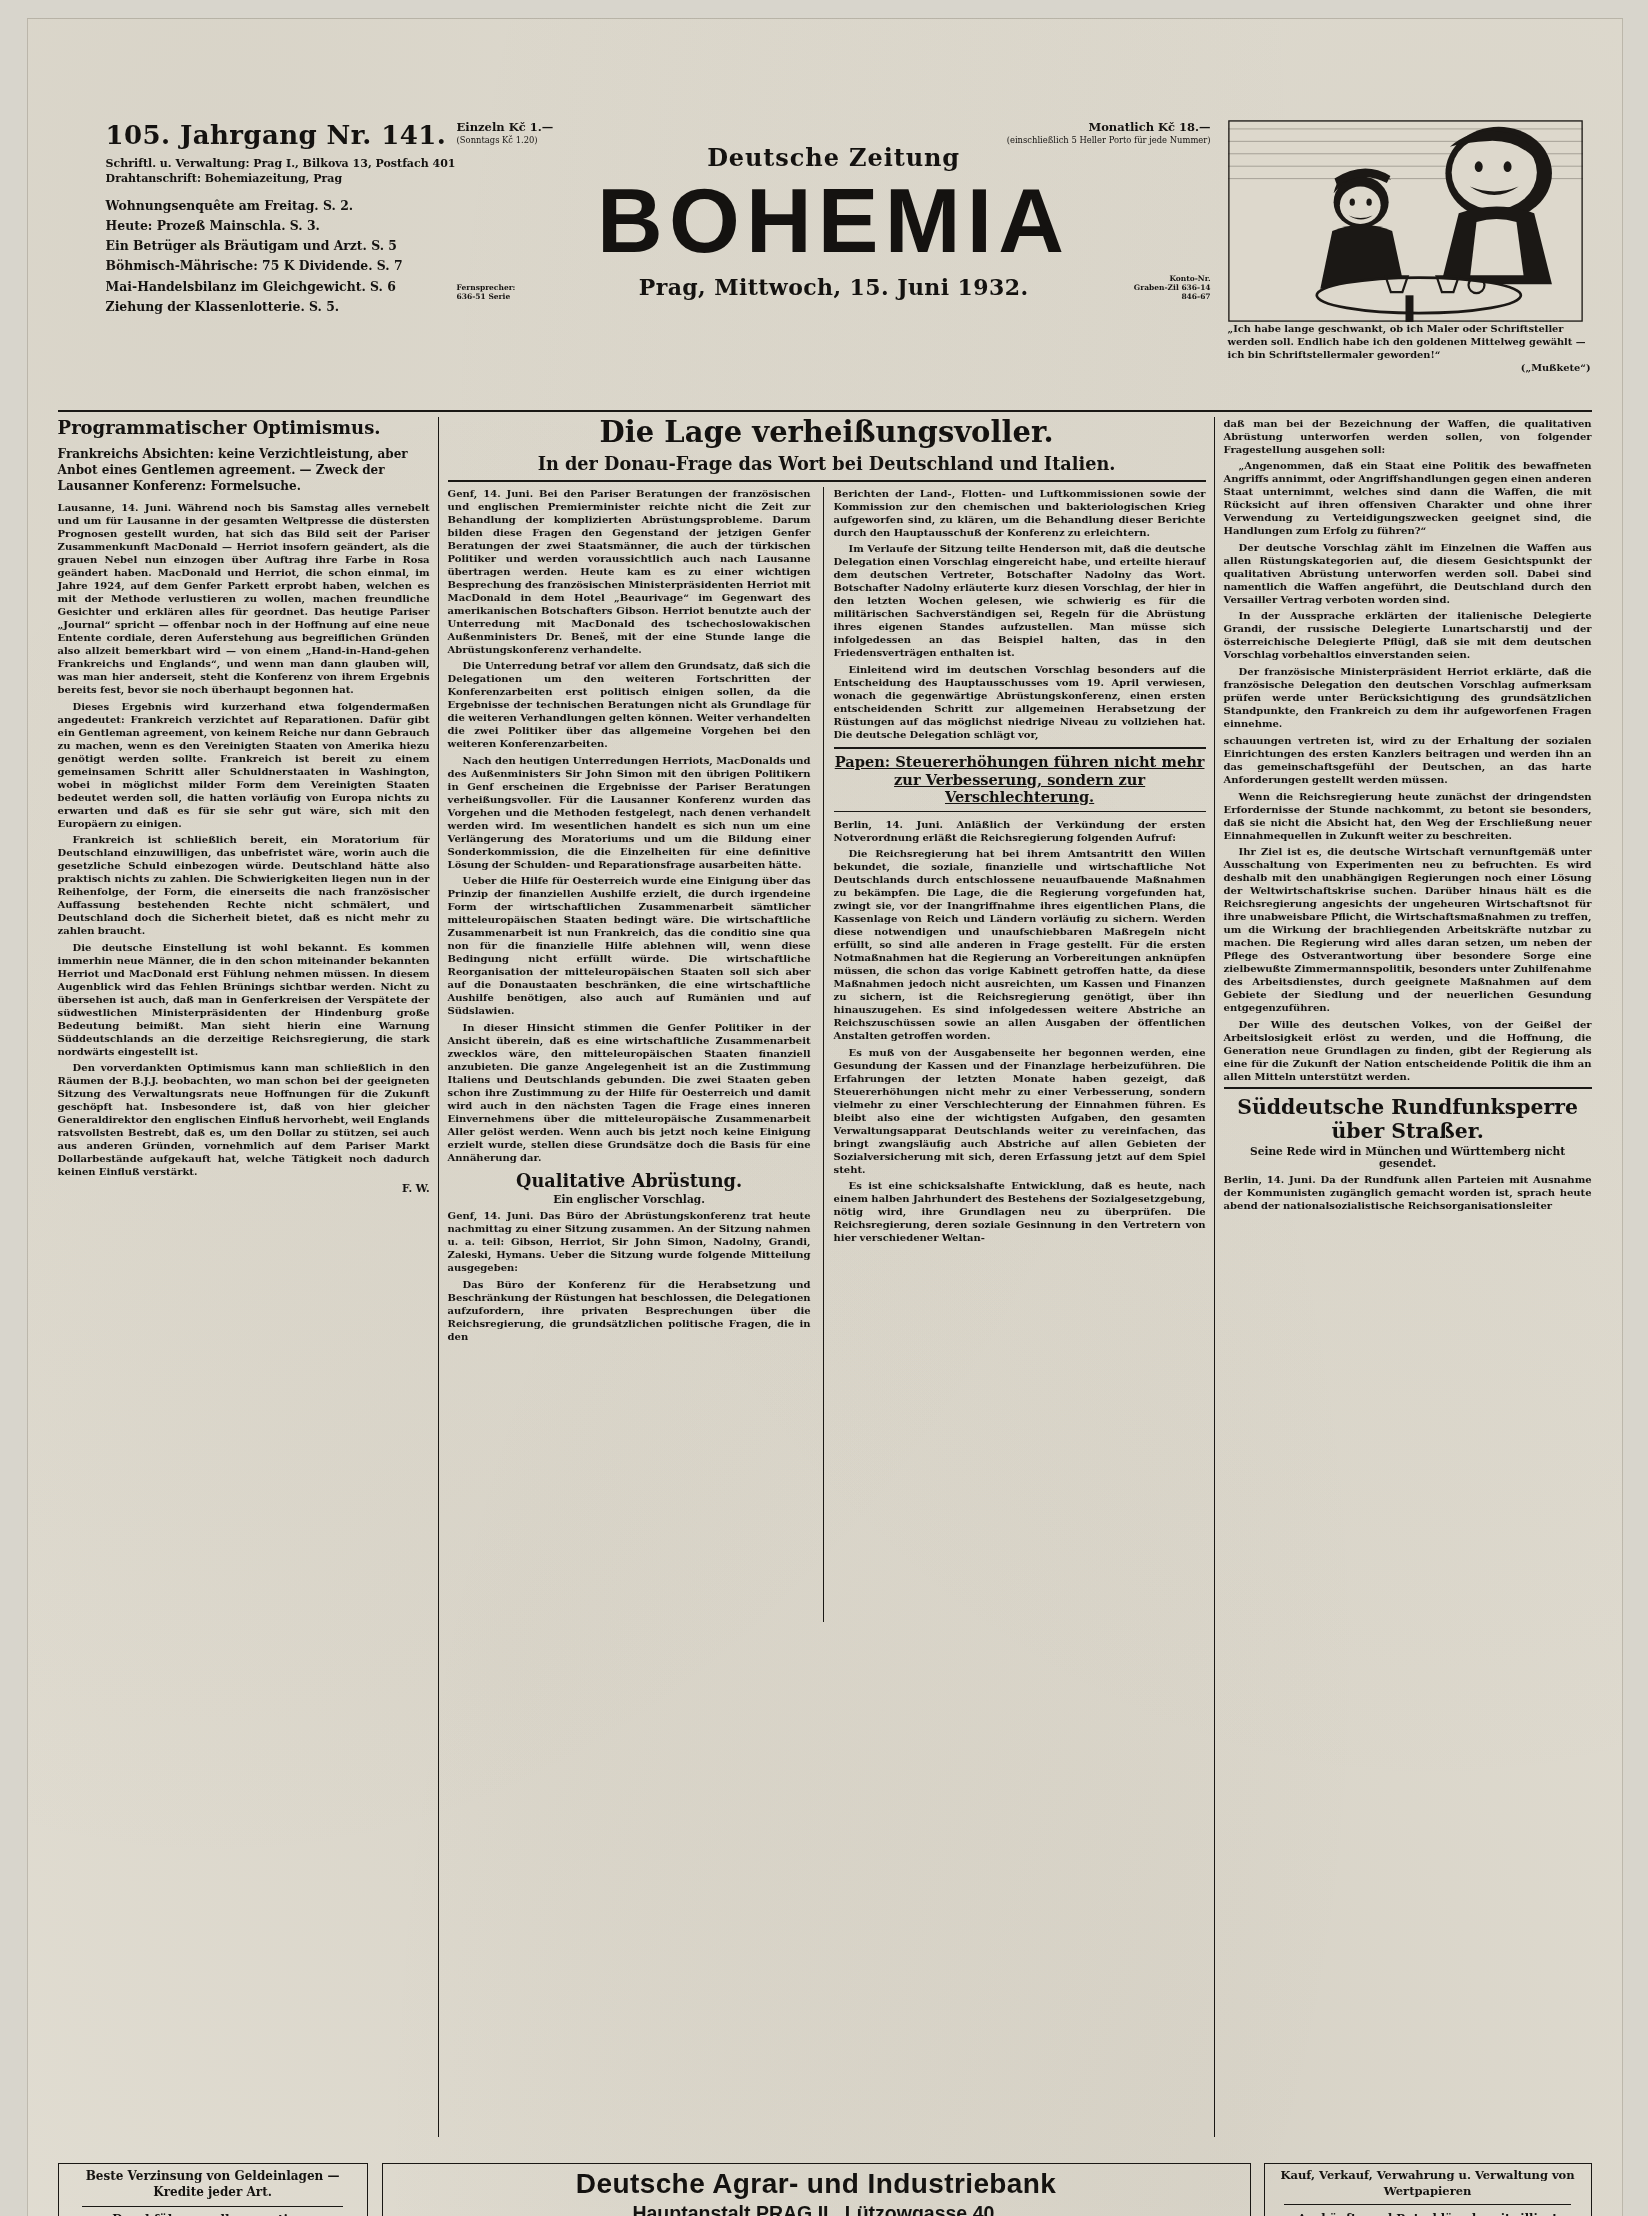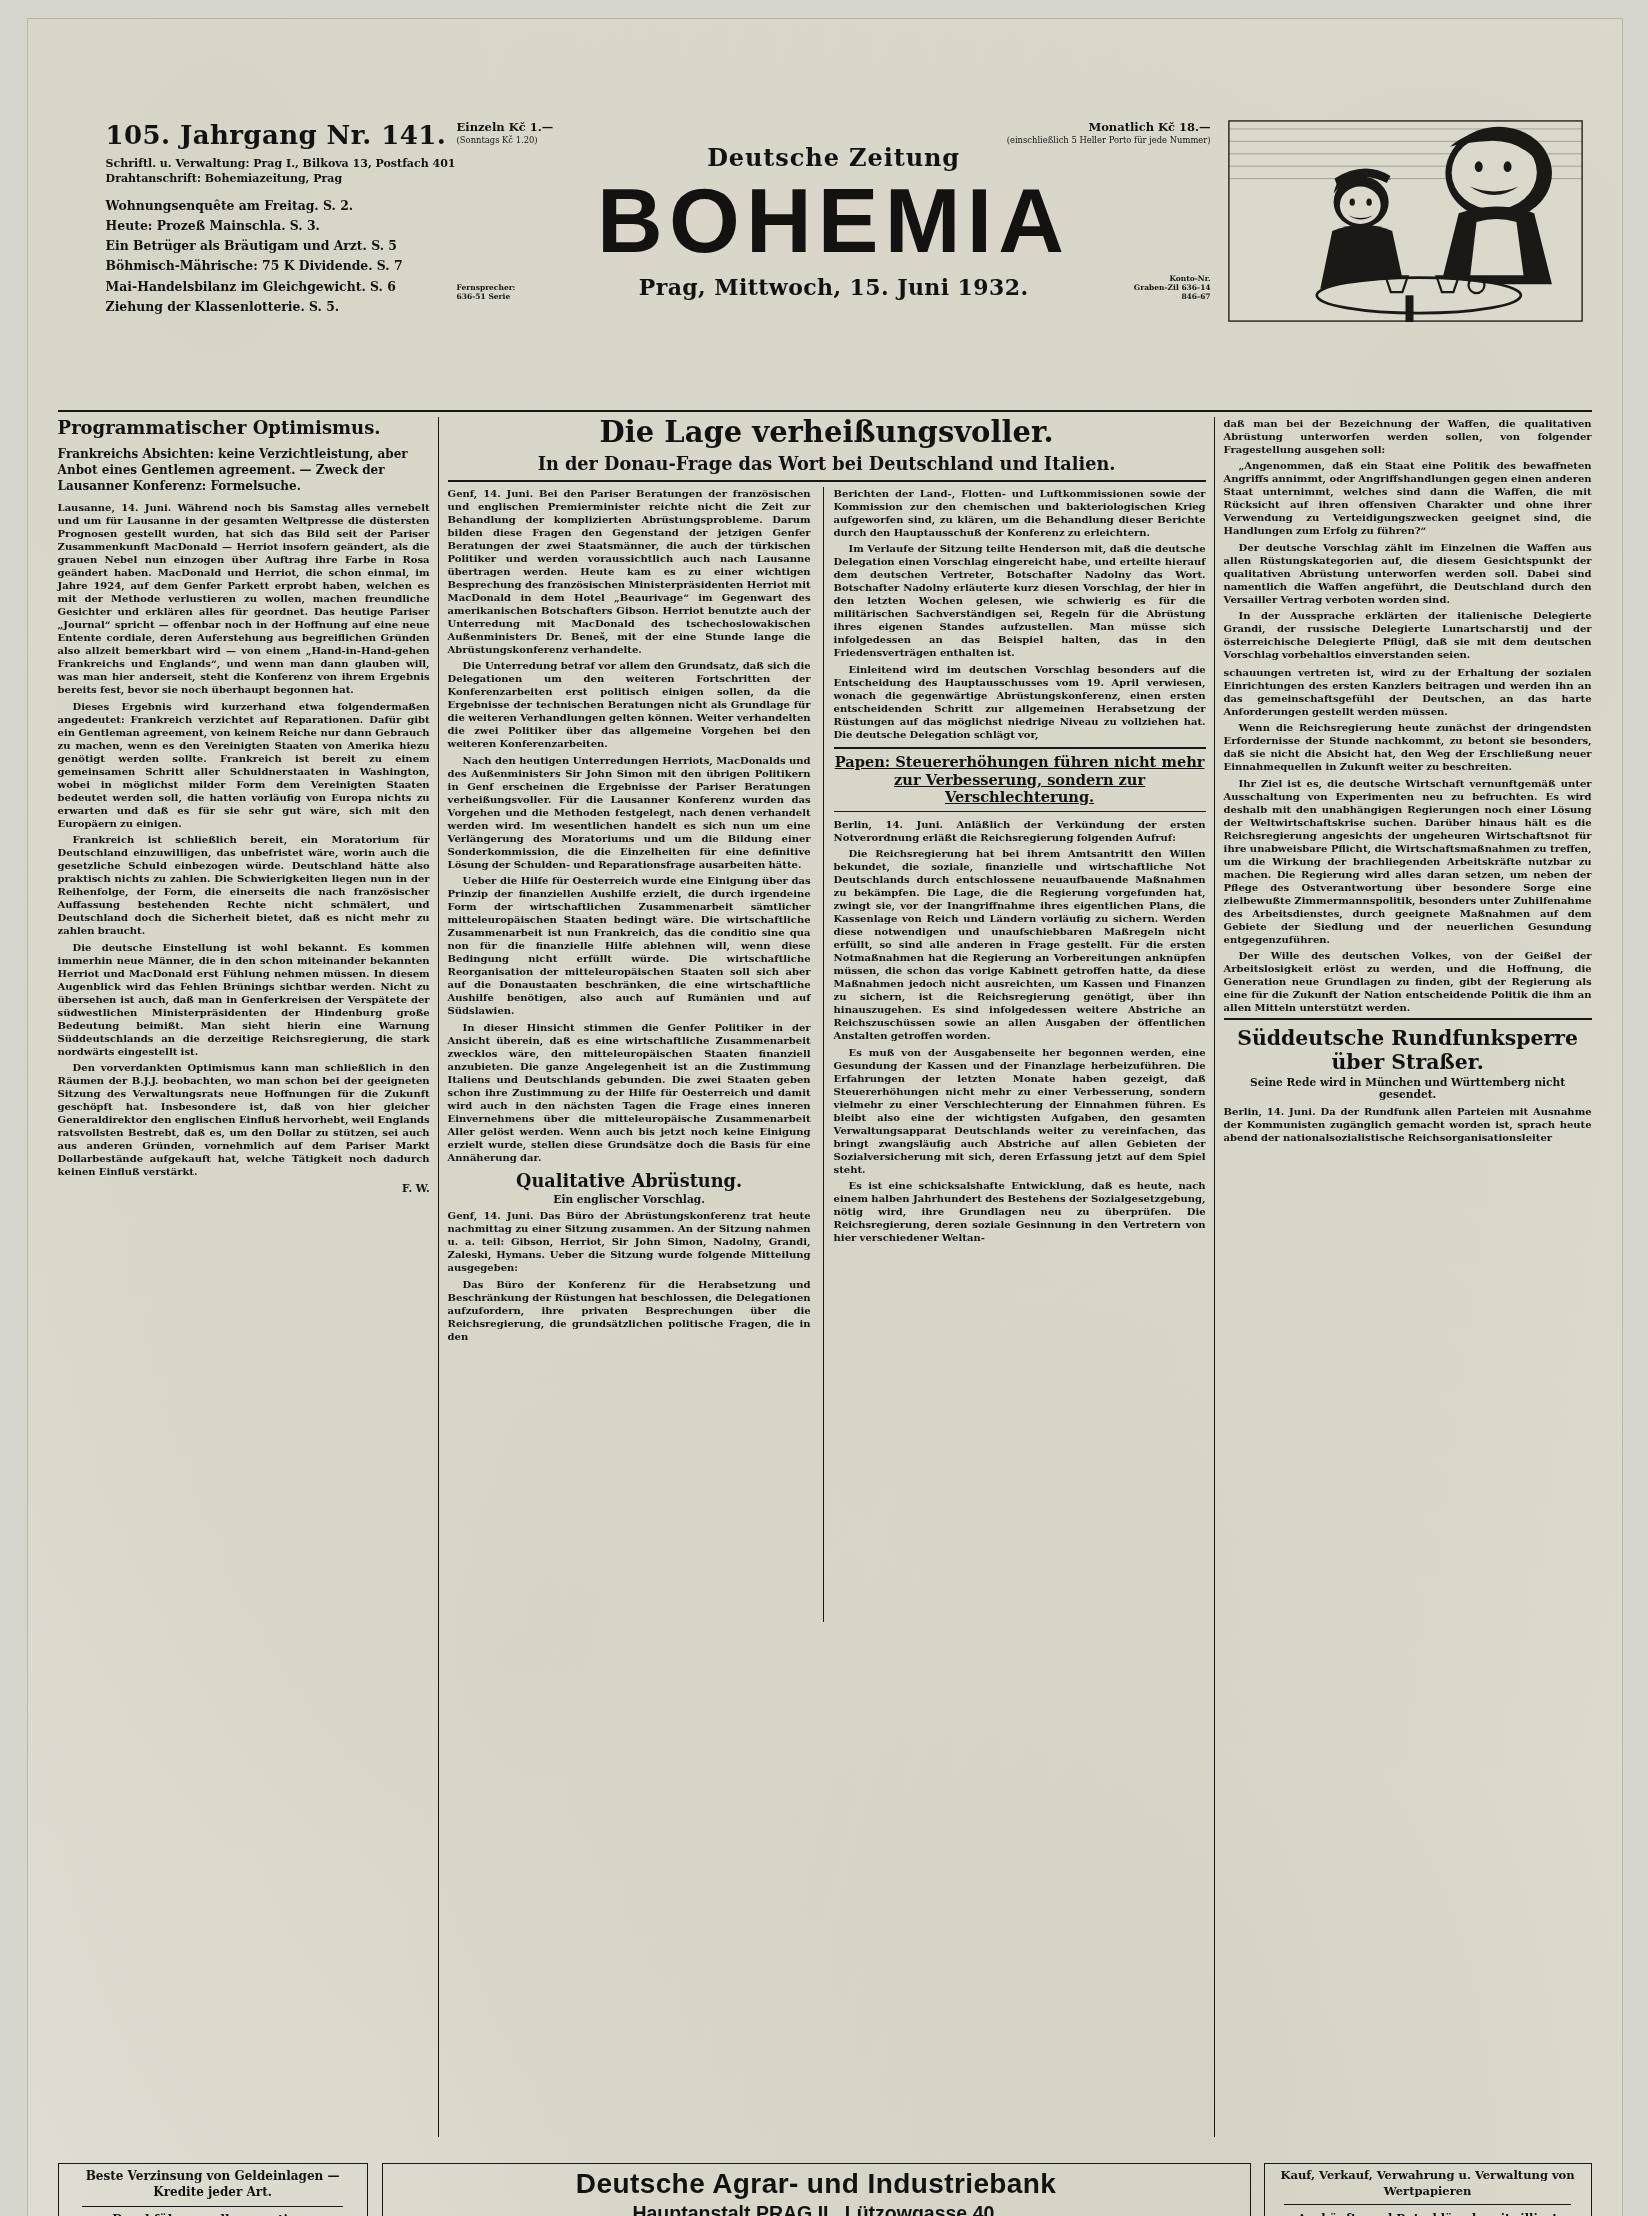--- a/index.html
+++ b/index.html
@@ -375,20 +375,24 @@
             <rect x="400" y="395" width="18" height="60" fill="#1b1815"></rect>
 
             <g fill="none" stroke="#1b1815" stroke-width="5">
               <path d="M355 352 l12 36 l26 0 l12 -36 z"></path>
               <path d="M470 352 l12 36 l26 0 l12 -36 z"></path>
               <circle cx="560" cy="372" r="18"></circle>
             </g>
 
             <rect x="2" y="2" width="796" height="451" fill="none" stroke="#1b1815" stroke-width="3"></rect>
           </svg>
+        </div>
+        <div class="cartoon-cap blackletter">
+          <span>„Ich habe lange geschwankt, ob ich Maler oder Schriftsteller werden soll. Endlich habe ich den goldenen Mittelweg gewählt — ich bin Schriftstellermaler geworden!“</span>
+          <span class="sig">(„Mußkete“)</span>
         </div>
       </div>
     </div>
 
     <div class="rule-abs" style="left:31px; top:392px; width:1534px; height:2.2px;"></div>
 
     <div class="cols">
 
       <div class="vrule" style="left:380px;"></div>
       <div class="vrule" style="left:1156px;"></div>
@@ -449,20 +453,21 @@
           </div>
         </div>
       </div>
 
       <div class="col-right">
         <div class="body-text blackletter">
           <p class="noind">daß man bei der Bezeichnung der Waffen, die qualitativen Abrüstung unterworfen werden sollen, von folgender Fragestellung ausgehen soll:</p>
           <p class="bold-run">„Angenommen, daß ein Staat eine Politik des bewaffneten Angriffs annimmt, oder Angriffshandlungen gegen einen anderen Staat unternimmt, welches sind dann die Waffen, die mit Rücksicht auf ihren offensiven Charakter und ohne ihrer Verwendung zu Verteidigungszwecken geeignet sind, die Handlungen zum Erfolg zu führen?“</p>
           <p>Der deutsche Vorschlag zählt im Einzelnen die Waffen aus allen Rüstungskategorien auf, die diesem Gesichtspunkt der qualitativen Abrüstung unterworfen werden soll. Dabei sind namentlich die Waffen angeführt, die Deutschland durch den Versailler Vertrag verboten worden sind.</p>
           <p>In der Aussprache erklärten der italienische Delegierte Grandi, der russische Delegierte Lunartscharstij und der österreichische Delegierte Pflügl, daß sie mit dem deutschen Vorschlag vorbehaltlos einverstanden seien.</p>
+          <p>Der französische Ministerpräsident Herriot erklärte, daß die französische Delegation den deutschen Vorschlag aufmerksam prüfen werde unter Berücksichtigung des grundsätzlichen Standpunkte, den Frankreich zu dem ihr aufgeworfenen Fragen einnehme.</p>
         </div>
         <div class="body-text blackletter" style="margin-top:4.4px;">
           <p class="noind">schauungen vertreten ist, wird zu der Erhaltung der sozialen Einrichtungen des ersten Kanzlers beitragen und werden ihn an das gemeinschaftsgefühl der Deutschen, an das harte Anforderungen gestellt werden müssen.</p>
           <p>Wenn die Reichsregierung heute zunächst der dringendsten Erfordernisse der Stunde nachkommt, zu betont sie besonders, daß sie nicht die Absicht hat, den Weg der Erschließung neuer Einnahmequellen in Zukunft weiter zu beschreiten.</p>
           <p>Ihr Ziel ist es, die deutsche Wirtschaft vernunftgemäß unter Ausschaltung von Experimenten neu zu befruchten. Es wird deshalb mit den unabhängigen Regierungen noch einer Lösung der Weltwirtschaftskrise suchen. Darüber hinaus hält es die Reichsregierung angesichts der ungeheuren Wirtschaftsnot für ihre unabweisbare Pflicht, die Wirtschaftsmaßnahmen zu treffen, um die Wirkung der brachliegenden Arbeitskräfte nutzbar zu machen. Die Regierung wird alles daran setzen, um neben der Pflege des Ostverantwortung über besondere Sorge eine zielbewußte Zimmermannspolitik, besonders unter Zuhilfenahme des Arbeitsdienstes, durch geeignete Maßnahmen auf dem Gebiete der Siedlung und der neuerlichen Gesundung entgegenzuführen.</p>
           <p>Der Wille des deutschen Volkes, von der Geißel der Arbeitslosigkeit erlöst zu werden, und die Hoffnung, die Generation neue Grundlagen zu finden, gibt der Regierung als eine für die Zukunft der Nation entscheidende Politik die ihm an allen Mitteln unterstützt werden.</p>
         </div>
         <div class="rule-abs" style="position:relative; left:0; width:100%; height:1.8px; margin:4.4px 0 4.4px 0;"></div>
         <div class="sec-head-sm blackletter" style="font-size:20.4px;">Süddeutsche Rundfunksperre über Straßer.</div>
         <div class="sec-sub-sm blackletter">Seine Rede wird in München und Württemberg nicht gesendet.</div>

